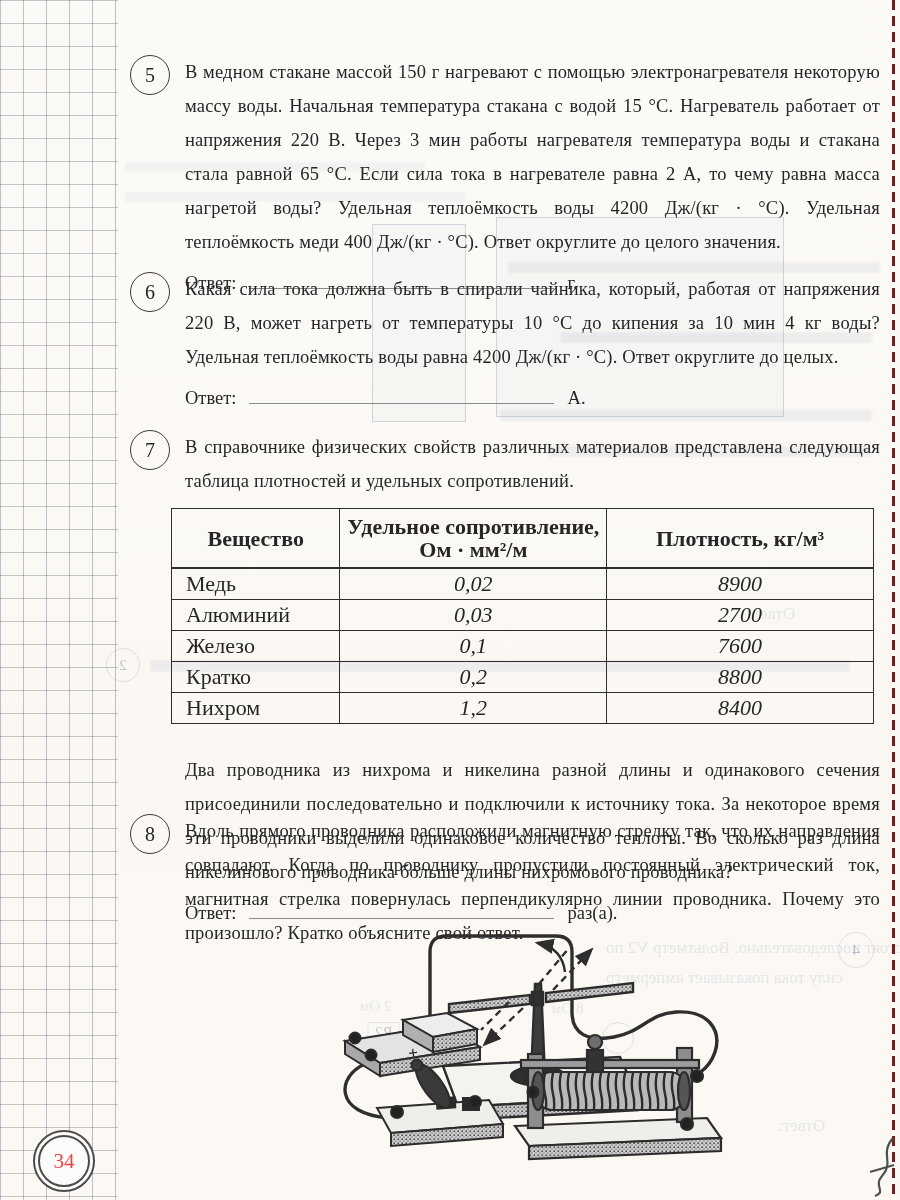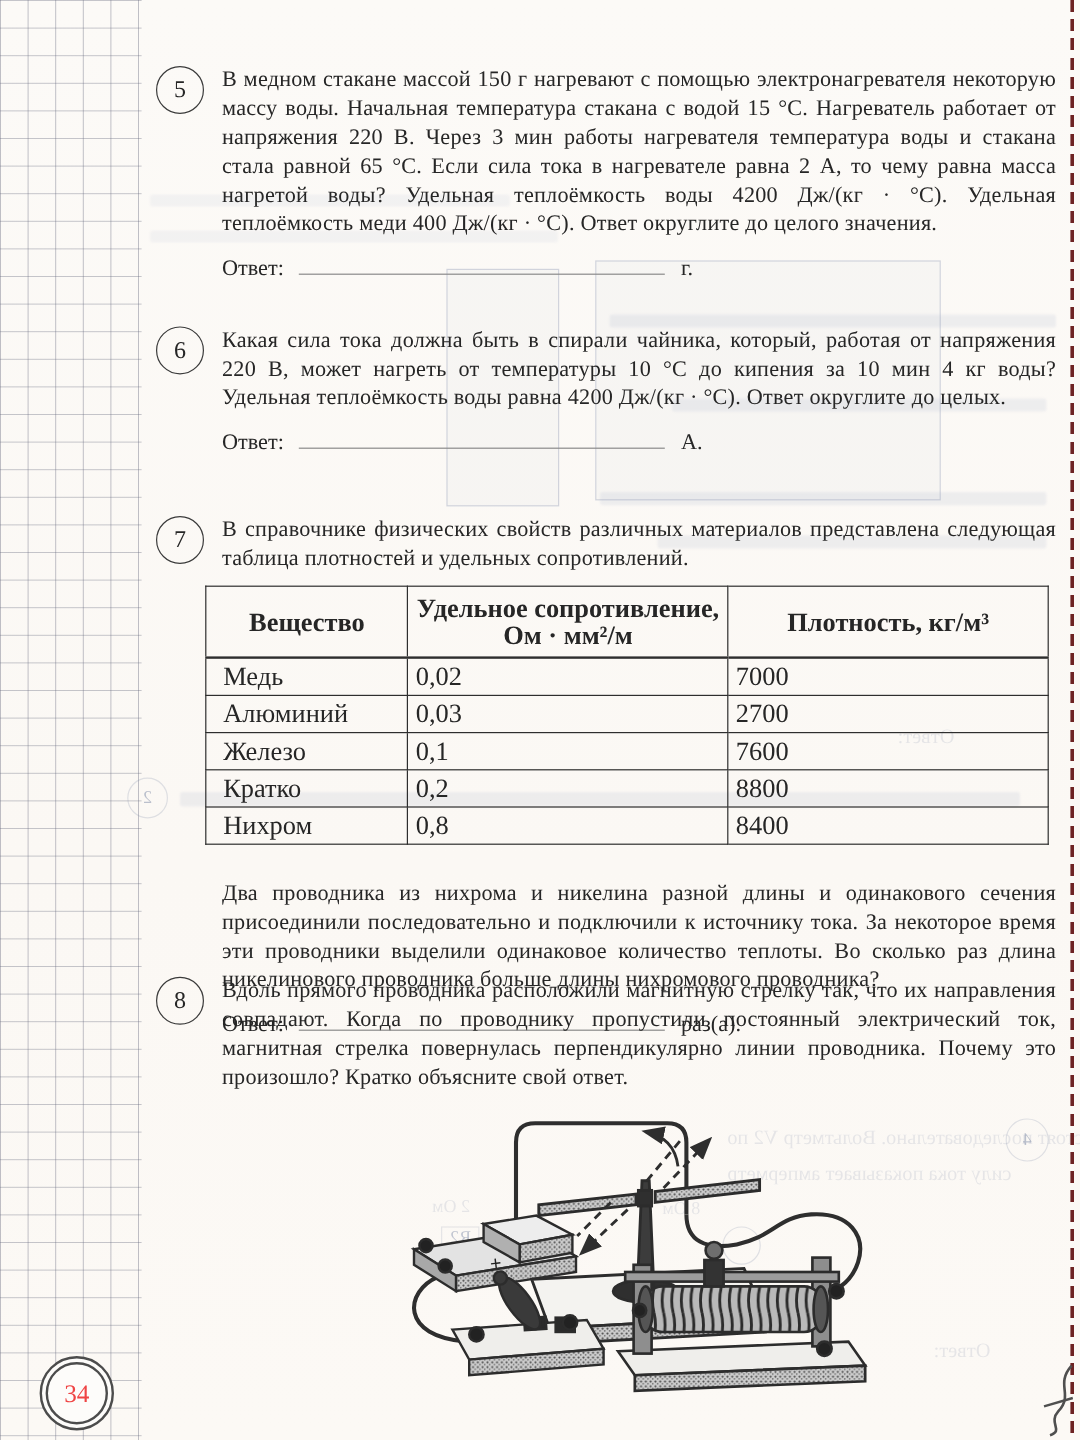--- a/index.html
+++ b/index.html
@@ -23,34 +23,34 @@
 
   
   .cut-line{position:absolute;left:892px;top:0;width:3px;height:1200px;
     background:repeating-linear-gradient(to bottom,#6d2222 0 10px,transparent 10px 16px);}
 
   
   .problem{position:absolute;left:0;width:900px;}
   .qnum{position:absolute;left:130px;top:0;width:38px;height:38px;border:1.6px solid #3a3a3a;
     border-radius:50%;display:flex;align-items:center;justify-content:center;
     font-size:20px;background:transparent;}
-  .qtext{margin:0 20px 0 185px;font-size:18.5px;line-height:24px;text-align:justify;letter-spacing:.2px;}
+  .qtext{margin:0 20px 0 185px;font-size:18.5px;line-height:34px;text-align:justify;letter-spacing:.2px;}
   .answer-row{margin:13px 0 0 185px;font-size:18.5px;display:flex;align-items:baseline;}
   .alabel{margin-right:12px;}
   .aline{display:inline-block;width:305px;border-bottom:1.5px solid #8a8a8a;height:16px;}
   .aunit{margin-left:14px;}
 
   
   table.mat{border-collapse:collapse;margin:10px 0 0 171px;width:703px;
     font-size:22px;background:transparent;}
   table.mat th,table.mat td{border:1.6px solid #2e2e2e;}
   table.mat th{font-weight:bold;text-align:center;padding:6px 4px;white-space:pre-line;line-height:23px;
     border-bottom-width:2.6px;}
   table.mat td{padding:2px 6px;height:24px;}
-  table.mat td.c{}
+  table.mat td.c{text-align:center;font-style:italic;}
   table.mat td.l{text-align:left;padding-left:14px;}
   .col1{width:24%;}.col2{width:38%;}.col3{width:38%;}
 
   
   .ghost{position:absolute;pointer-events:none;}
   .gbox{border:1px solid rgba(130,140,170,.32);background:rgba(165,175,205,.05);}
   .gbar{background:#8090b5;opacity:.11;filter:blur(1px);border-radius:2px;}
   .gtext{color:#7c89a6;opacity:.17;transform:scaleX(-1);filter:blur(.6px);
     font-size:17px;white-space:nowrap;}
   .gcircle{border:1.4px solid rgba(124,137,166,.45);border-radius:50%;opacity:.5;
@@ -132,40 +132,40 @@
           <th>Вещество</th>
           <th>Удельное сопротивление,
 Ом · мм²/м</th>
           <th>Плотность, кг/м³</th>
         </tr>
       </thead>
       <tbody>
         <tr>
           <td class="l">Медь</td>
           <td class="c">0,02</td>
-          <td class="c">7000</td>
+          <td class="c">8900</td>
         </tr>
         <tr>
           <td class="l">Алюминий</td>
           <td class="c">0,03</td>
           <td class="c">2700</td>
         </tr>
         <tr>
           <td class="l">Железо</td>
           <td class="c">0,1</td>
           <td class="c">7600</td>
         </tr>
         <tr>
           <td class="l">Кратко</td>
           <td class="c">0,2</td>
           <td class="c">8800</td>
         </tr>
         <tr>
           <td class="l">Нихром</td>
-          <td class="c">0,8</td>
+          <td class="c">1,2</td>
           <td class="c">8400</td>
         </tr>
       </tbody>
     </table>
 
     <p class="qtext" style="margin-top:29px;">Два проводника из нихрома и никелина разной длины и одинакового сечения присоединили последовательно и подключили к источнику тока. За некоторое время эти проводники выделили одинаковое количество теплоты. Во сколько раз длина никелинового проводника больше длины нихромового проводника?</p>
     <div class="answer-row">
       <span class="alabel">Ответ:</span>
       <span class="aline"></span>
       <span class="aunit">раз(а).</span>

